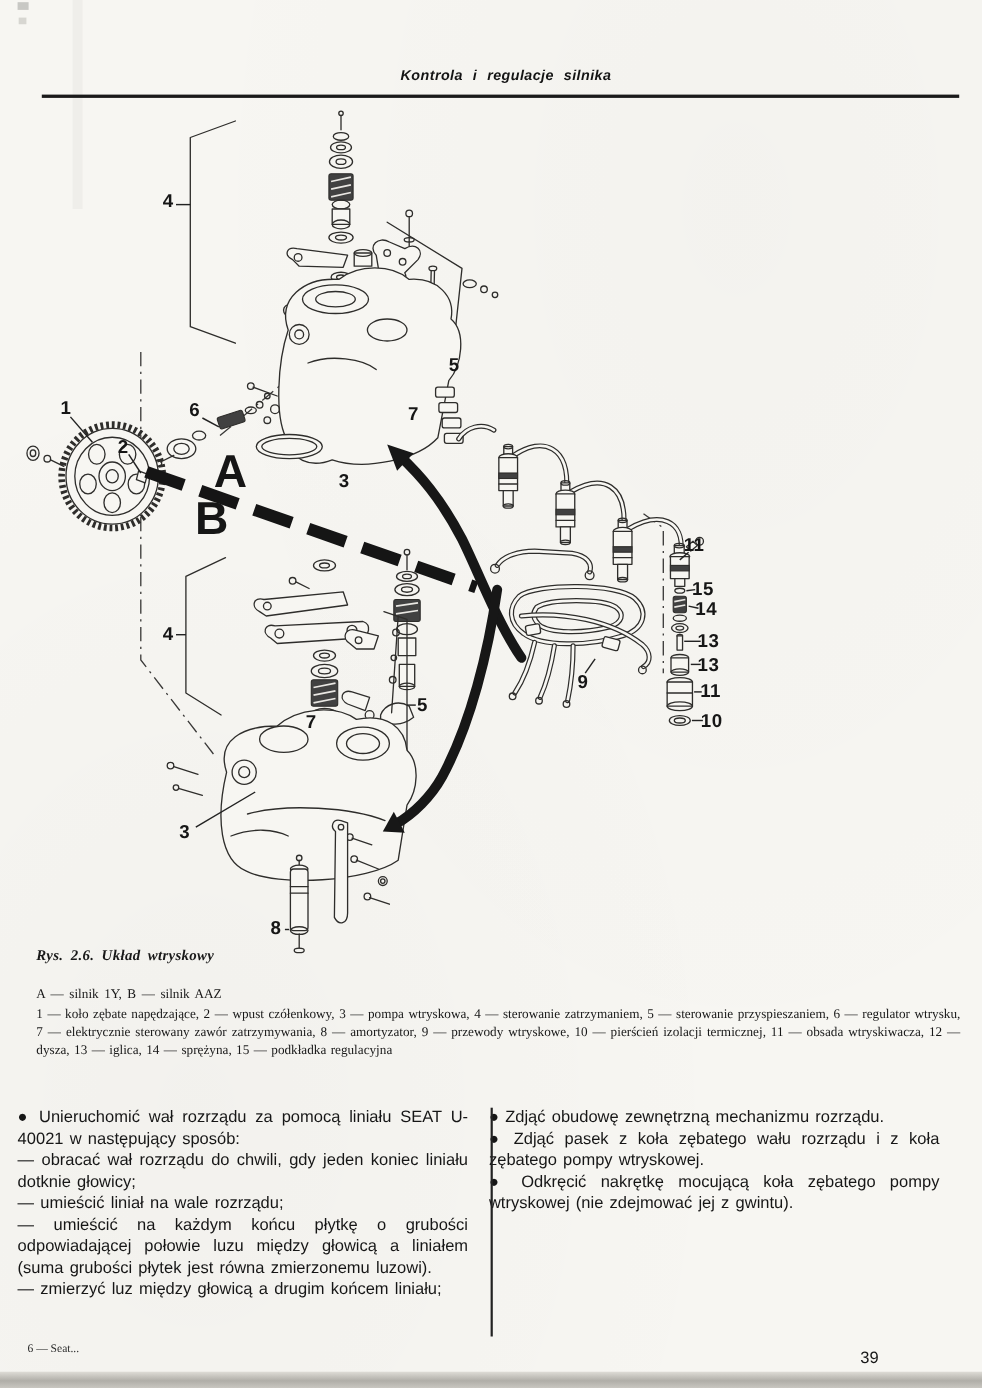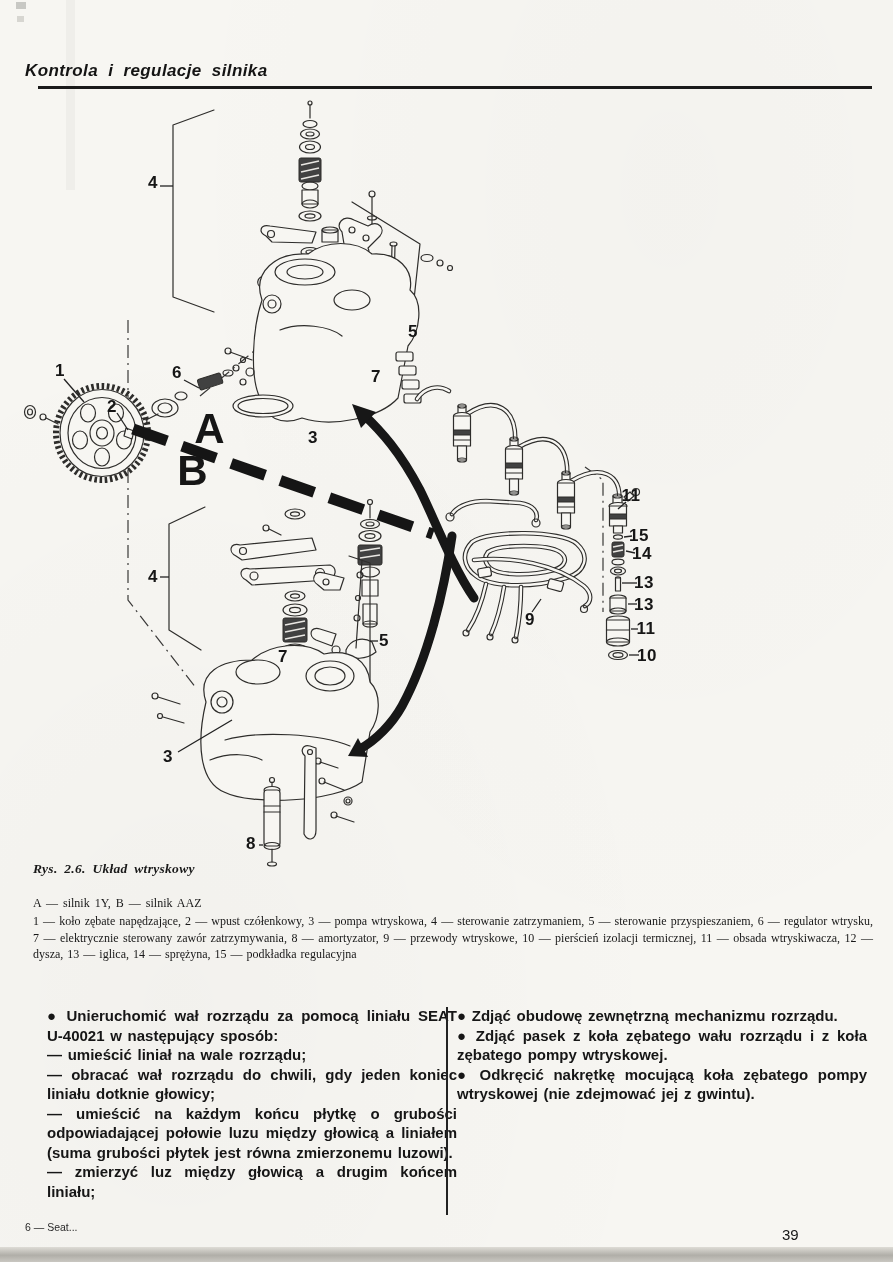--- a/index.html
+++ b/index.html
@@ -6,22 +6,22 @@
   .page{
     position:relative;width:893px;height:1262px;margin:0 auto;
     background:#f7f6f2;
     background-image:radial-gradient(ellipse at 75% 15%, rgba(0,0,0,0.015), transparent 55%),
                      radial-gradient(ellipse at 20% 80%, rgba(0,0,0,0.02), transparent 50%);
     font-family:"Liberation Sans",sans-serif;color:#1b1b1b;overflow:hidden;
   }
   .smudge{position:absolute;background:#9a9a96;}
   .edge-streak{position:absolute;left:66px;top:0;width:9px;height:190px;background:#e9e7e3;opacity:.55;}
   .page-header{
-    position:absolute;top:61px;left:25px;width:832px;text-align:left;
-    font-size:17px;font-weight:700;font-style:italic;word-spacing:5px;letter-spacing:.4px;color:#141414;
+    position:absolute;top:61px;left:44px;width:832px;text-align:center;
+    font-size:13px;font-weight:700;font-style:italic;word-spacing:5px;letter-spacing:.4px;color:#141414;
   }
   .header-rule{position:absolute;top:86px;left:38px;width:834px;height:3px;background:#1a1a1a;}
   svg.diagram{position:absolute;left:0;top:0;}
   svg.diagram *{vector-effect:none;}
   .ln{stroke:#2e2d2b;stroke-width:1.2;fill:none;stroke-linecap:round;stroke-linejoin:round;}
   .lnf{stroke:#2e2d2b;stroke-width:1.2;fill:#f7f6f2;stroke-linejoin:round;}
   .dark{fill:#414141;stroke:#2e2d2b;stroke-width:1;}
   .coil{stroke:#e9e7e3;stroke-width:1.6;fill:none;}
   .dashdot{stroke:#3a3938;stroke-width:1.2;fill:none;stroke-dasharray:13 5 2 5;}
   .thick-dash{stroke:#151515;stroke-width:11;fill:none;stroke-dasharray:36 16;}
@@ -32,25 +32,25 @@
   .tube-i{stroke:#f7f6f2;stroke-width:2.4;fill:none;stroke-linecap:round;}
   .callout{
     position:absolute;transform:translate(-50%,-50%);
     font-size:17px;font-weight:700;letter-spacing:.5px;color:#161616;white-space:nowrap;
   }
   .callout.big{font-size:42px;font-weight:800;letter-spacing:1px;}
   .caption{position:absolute;left:33px;top:861px;width:840px;color:#181818;font-family:Liberation Serif, serif;}
   .caption-title{font-size:13.5px;font-weight:700;font-style:italic;letter-spacing:.3px;word-spacing:3px;}
   .caption-variants{font-size:12px;margin-top:19px;word-spacing:2px;}
   .caption-legend{font-size:12px;line-height:16.5px;margin-top:2px;text-align:justify;word-spacing:1px;}
-  .columns{position:absolute;left:47px;top:1006px;width:838px;display:flex;font-weight:bold;}
+  .columns{position:absolute;left:16px;top:1006px;width:838px;display:flex;gap:19px;}
   .col{width:410px;}
   .col p{margin:0;font-size:15px;line-height:19.5px;text-align:justify;word-spacing:1.5px;color:#161616;}
   .divider{position:absolute;left:446px;top:1007px;width:1.5px;height:208px;background:#222;}
-  .footnote{position:absolute;left:25px;top:1221px;font-size:10.5px;font-family:Liberation Sans, sans-serif;color:#2a2a2a;}
+  .footnote{position:absolute;left:25px;top:1221px;font-size:10.5px;font-family:Liberation Serif, serif;color:#2a2a2a;}
   .pageno{position:absolute;left:782px;top:1226px;font-size:15px;color:#161616;}
   .bottom-band{
     position:absolute;left:0;bottom:0;width:100%;height:15px;
     background:linear-gradient(180deg,#dedcd6 0%,#b0aea8 55%,#c9c7c1 100%);
   }
 </style>
 </head>
 <body>
 
 <div class="page">
@@ -430,22 +430,22 @@
 
   <div class="caption">
     <div class="caption-title">Rys. 2.6. Układ wtryskowy</div>
     <div class="caption-variants">A — silnik 1Y, B — silnik AAZ</div>
     <div class="caption-legend">1 — koło zębate napędzające, 2 — wpust czółenkowy, 3 — pompa wtryskowa, 4 — sterowanie zatrzymaniem, 5 — sterowanie przyspieszaniem, 6 — regulator wtrysku, 7 — elektrycznie sterowany zawór zatrzymywania, 8 — amortyzator, 9 — przewody wtryskowe, 10 — pierścień izolacji termicznej, 11 — obsada wtryskiwacza, 12 — dysza, 13 — iglica, 14 — sprężyna, 15 — podkładka regulacyjna</div>
   </div>
 
   <div class="columns">
     <div class="col">
       <p>● Unieruchomić wał rozrządu za pomocą liniału SEAT U-40021 w następujący sposób:</p>
+      <p>— obracać wał rozrządu do chwili, gdy jeden koniec liniału dotknie głowicy;</p>
       <p>— umieścić liniał na wale rozrządu;</p>
-      <p>— obracać wał rozrządu do chwili, gdy jeden koniec liniału dotknie głowicy;</p>
       <p>— umieścić na każdym końcu płytkę o grubości odpowiadającej połowie luzu między głowicą a liniałem (suma grubości płytek jest równa zmierzonemu luzowi).</p>
       <p>— zmierzyć luz między głowicą a drugim końcem liniału;</p>
     </div>
     <div class="col">
       <p>● Zdjąć obudowę zewnętrzną mechanizmu rozrządu.</p>
       <p>● Zdjąć pasek z koła zębatego wału rozrządu i z koła zębatego pompy wtryskowej.</p>
       <p>● Odkręcić nakrętkę mocującą koła zębatego pompy wtryskowej (nie zdejmować jej z gwintu).</p>
     </div>
   </div>
   <div class="divider"></div>

